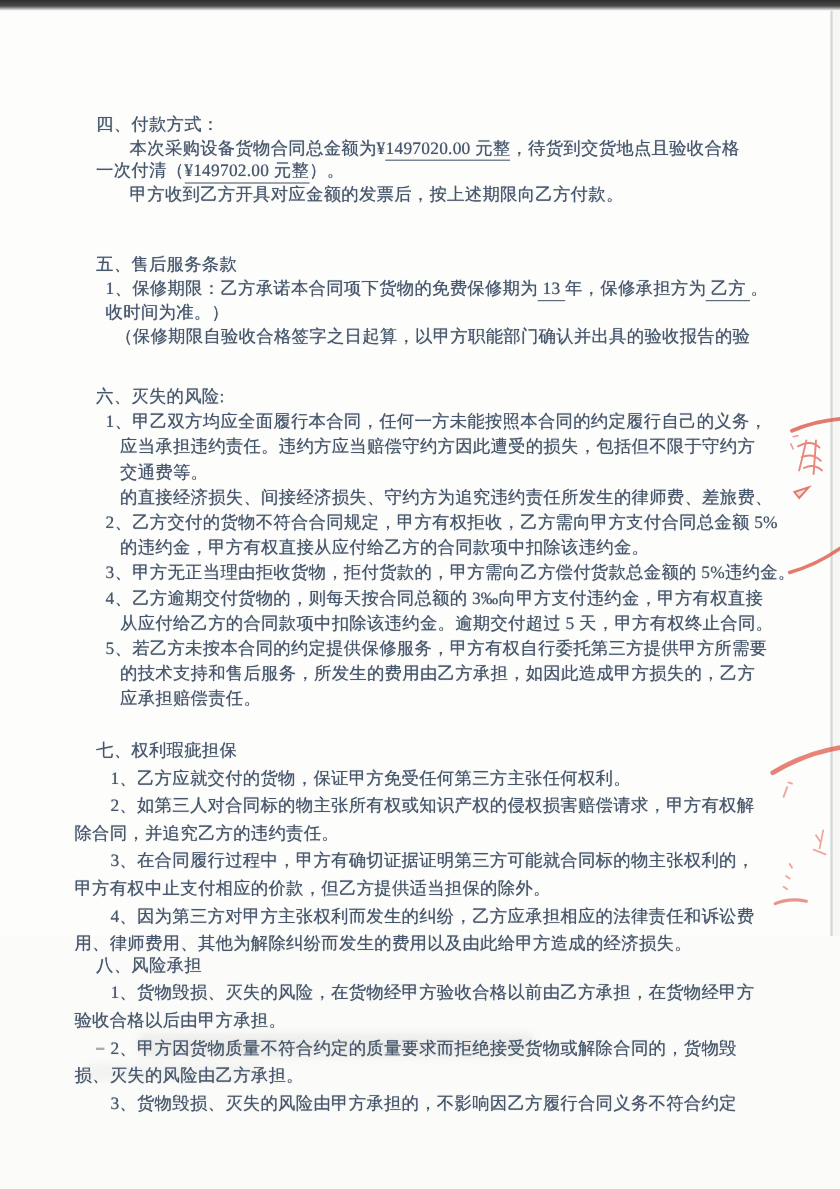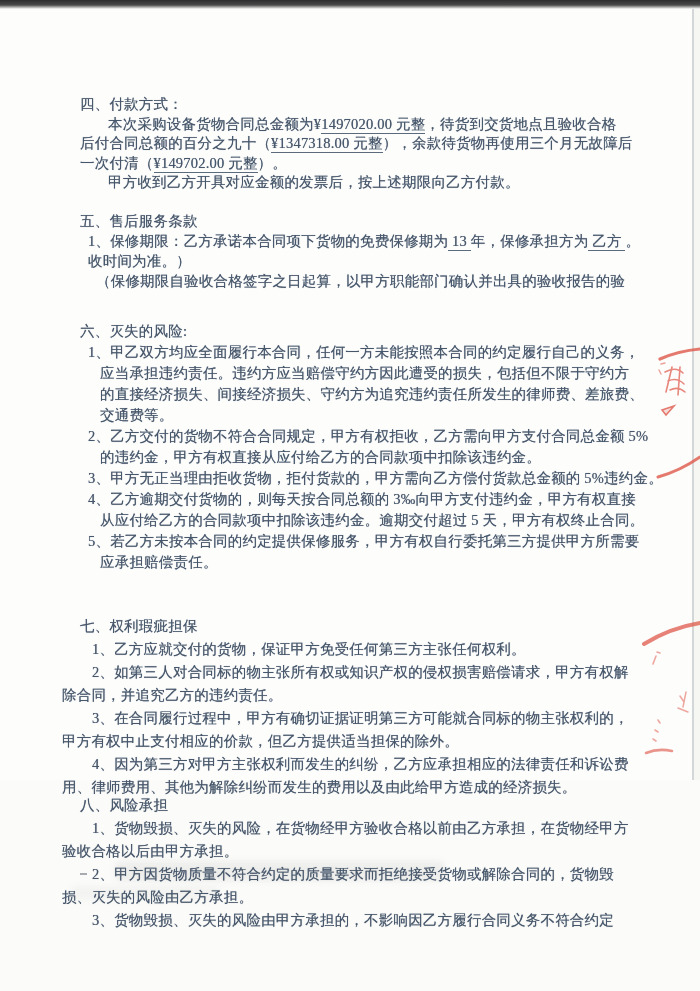--- a/index.html
+++ b/index.html
@@ -30,42 +30,42 @@
   <div class="page-outside"></div>
 
   <div class="smudge" style="left:115px;top:861px;width:330px;height:20px;"></div>
   <div class="smudge" style="left:70px;top:886px;width:150px;height:14px;background:rgba(90,90,95,.05);"></div>
   <div class="noise-dash" style="left:80px;top:873px;width:7px;height:2px;"></div>
 
   <div class="content" id="content" style="color: rgb(71, 87, 107);">
       <div class="section" style="top: 95px;">
         <div class="line" style="line-height: 19.5px; padding-left: 18px;">四、付款方式：</div>
         <div class="line" style="line-height: 19.5px; padding-left: 46px;"><span>本次采购设备货物合同总金额为¥</span><span class="u">1497020.00 元整</span><span>，待货到交货地点且验收合格</span></div>
-        <div class="line" style="line-height: 19.5px; padding-left: 18px;"><span>后付合同总额的百分之九十（</span><span class="u">¥1347318.00 元整</span><span>），余款待货物再使用三个月无故障后</span></div>
         <div class="line" style="line-height: 19.5px; padding-left: 18px;"><span>一次付清（</span><span class="u">¥149702.00 元整</span><span>）。</span></div>
         <div class="line" style="line-height: 19.5px; padding-left: 46px;"><span>甲方收到乙方开具对应金额的发票后，按上述期限向乙方付款。</span></div>
       </div>
       <div class="section" style="top: 211px;">
         <div class="line" style="line-height: 20px; padding-left: 18px;">五、售后服务条款</div>
         <div class="line" style="line-height: 20px; padding-left: 26px;"><span>1、保修期限：乙方承诺本合同项下货物的免费保修期为</span><span class="u"> 13 </span><span>年，保修承担方为</span><span class="u"> 乙方 </span><span>。</span></div>
         <div class="line" style="line-height: 20px; padding-left: 26px;"><span>收时间为准。）</span></div>
         <div class="line" style="line-height: 20px; padding-left: 34px;"><span>（保修期限自验收合格签字之日起算，以甲方职能部门确认并出具的验收报告的验</span></div>
       </div>
       <div class="section" style="top: 321px;">
         <div class="line" style="line-height: 21px; padding-left: 18px;">六、灭失的风险:</div>
         <div class="line" style="line-height: 21px; padding-left: 26px;"><span>1、甲乙双方均应全面履行本合同，任何一方未能按照本合同的约定履行自己的义务，</span></div>
         <div class="line" style="line-height: 21px; padding-left: 38px;"><span>应当承担违约责任。违约方应当赔偿守约方因此遭受的损失，包括但不限于守约方</span></div>
+        <div class="line" style="line-height: 21px; padding-left: 38px;"><span>交通费等。</span></div>
         <div class="line" style="line-height: 21px; padding-left: 38px;"><span>的直接经济损失、间接经济损失、守约方为追究违约责任所发生的律师费、差旅费、</span></div>
-        <div class="line" style="line-height: 21px; padding-left: 38px;"><span>交通费等。</span></div>
         <div class="line" style="line-height: 21px; padding-left: 26px;"><span>2、乙方交付的货物不符合合同规定，甲方有权拒收，乙方需向甲方支付合同总金额 5%</span></div>
         <div class="line" style="line-height: 21px; padding-left: 38px;"><span>的违约金，甲方有权直接从应付给乙方的合同款项中扣除该违约金。</span></div>
         <div class="line" style="line-height: 21px; padding-left: 26px;"><span>3、甲方无正当理由拒收货物，拒付货款的，甲方需向乙方偿付货款总金额的 5%违约金。</span></div>
         <div class="line" style="line-height: 21px; padding-left: 26px;"><span>4、乙方逾期交付货物的，则每天按合同总额的 3‰向甲方支付违约金，甲方有权直接</span></div>
         <div class="line" style="line-height: 21px; padding-left: 38px;"><span>从应付给乙方的合同款项中扣除该违约金。逾期交付超过 5 天，甲方有权终止合同。</span></div>
         <div class="line" style="line-height: 21px; padding-left: 26px;"><span>5、若乙方未按本合同的约定提供保修服务，甲方有权自行委托第三方提供甲方所需要</span></div>
+        <div class="line" style="line-height: 21px; padding-left: 38px;"><span>的技术支持和售后服务，所发生的费用由乙方承担，如因此造成甲方损失的，乙方</span></div>
         <div class="line" style="line-height: 21px; padding-left: 38px;"><span>应承担赔偿责任。</span></div>
       </div>
       <div class="section" style="top: 615px;">
         <div class="line" style="line-height: 23px; padding-left: 18px;">七、权利瑕疵担保</div>
         <div class="line" style="line-height: 23px; padding-left: 30px;"><span>1、乙方应就交付的货物，保证甲方免受任何第三方主张任何权利。</span></div>
         <div class="line" style="line-height: 23px; padding-left: 30px;"><span>2、如第三人对合同标的物主张所有权或知识产权的侵权损害赔偿请求，甲方有权解</span></div>
         <div class="line" style="line-height: 23px; padding-left: 0px;"><span>除合同，并追究乙方的违约责任。</span></div>
         <div class="line" style="line-height: 23px; padding-left: 30px;"><span>3、在合同履行过程中，甲方有确切证据证明第三方可能就合同标的物主张权利的，</span></div>
         <div class="line" style="line-height: 23px; padding-left: 0px;"><span>甲方有权中止支付相应的价款，但乙方提供适当担保的除外。</span></div>
         <div class="line" style="line-height: 23px; padding-left: 30px;"><span>4、因为第三方对甲方主张权利而发生的纠纷，乙方应承担相应的法律责任和诉讼费</span></div>

